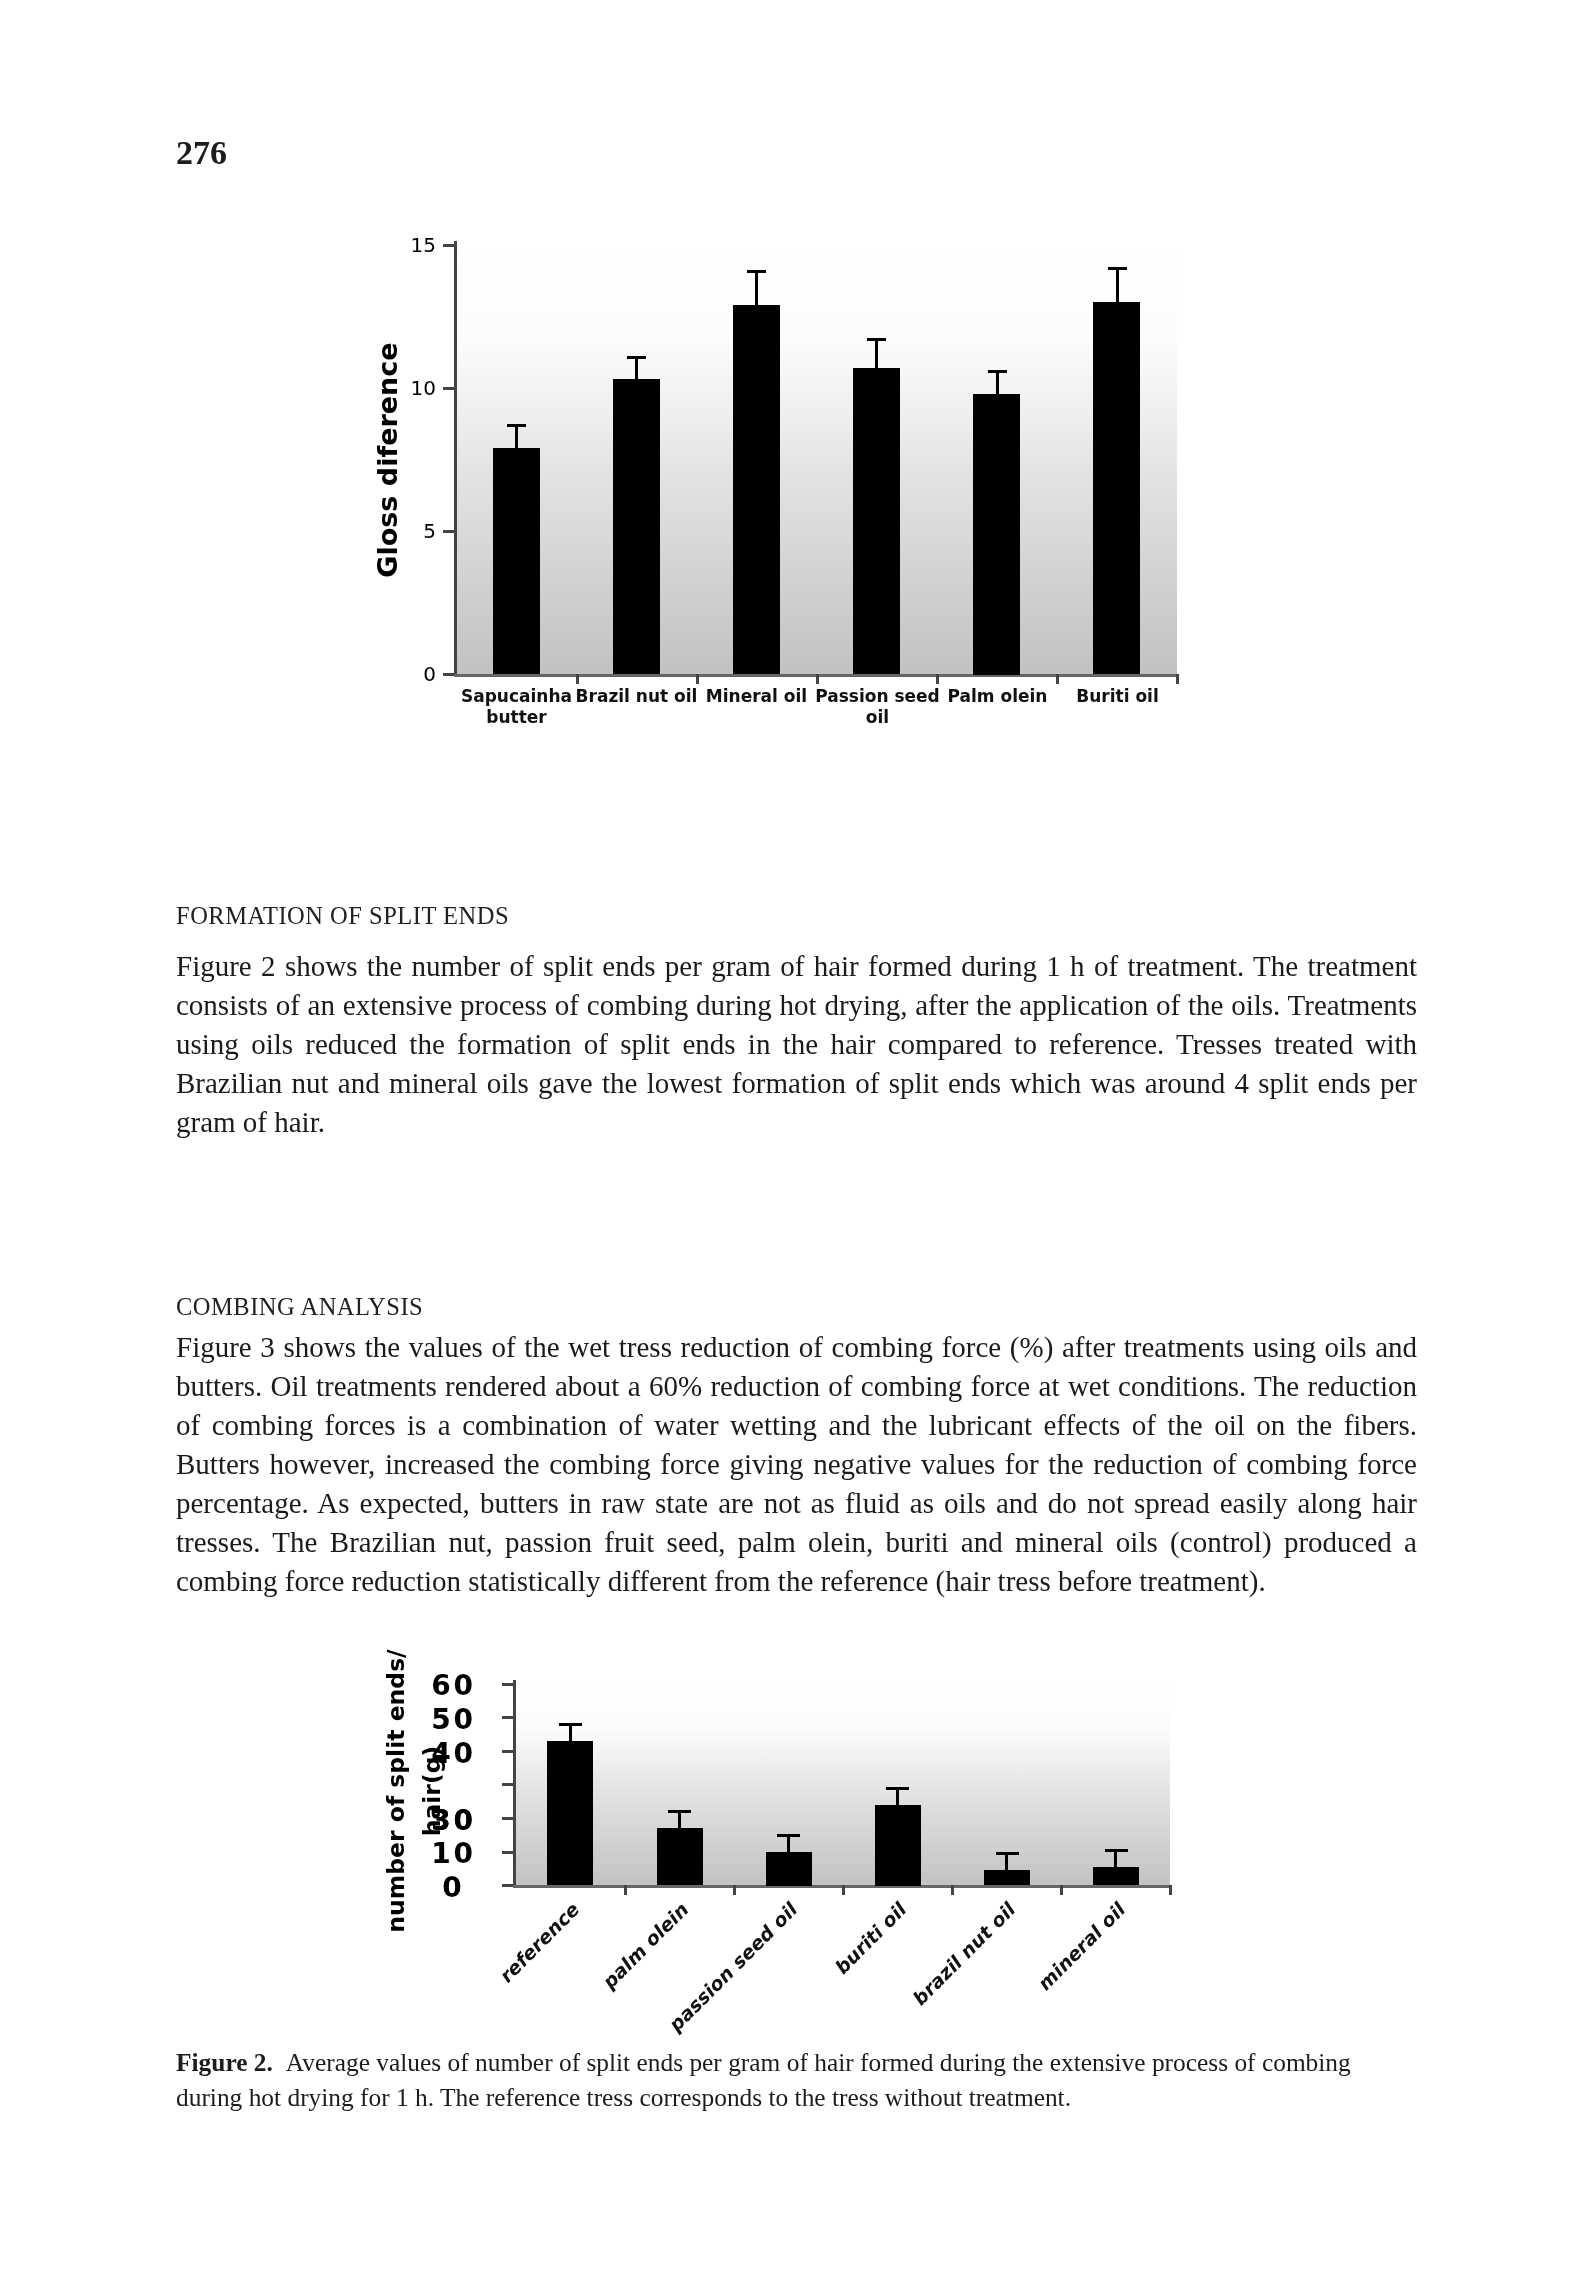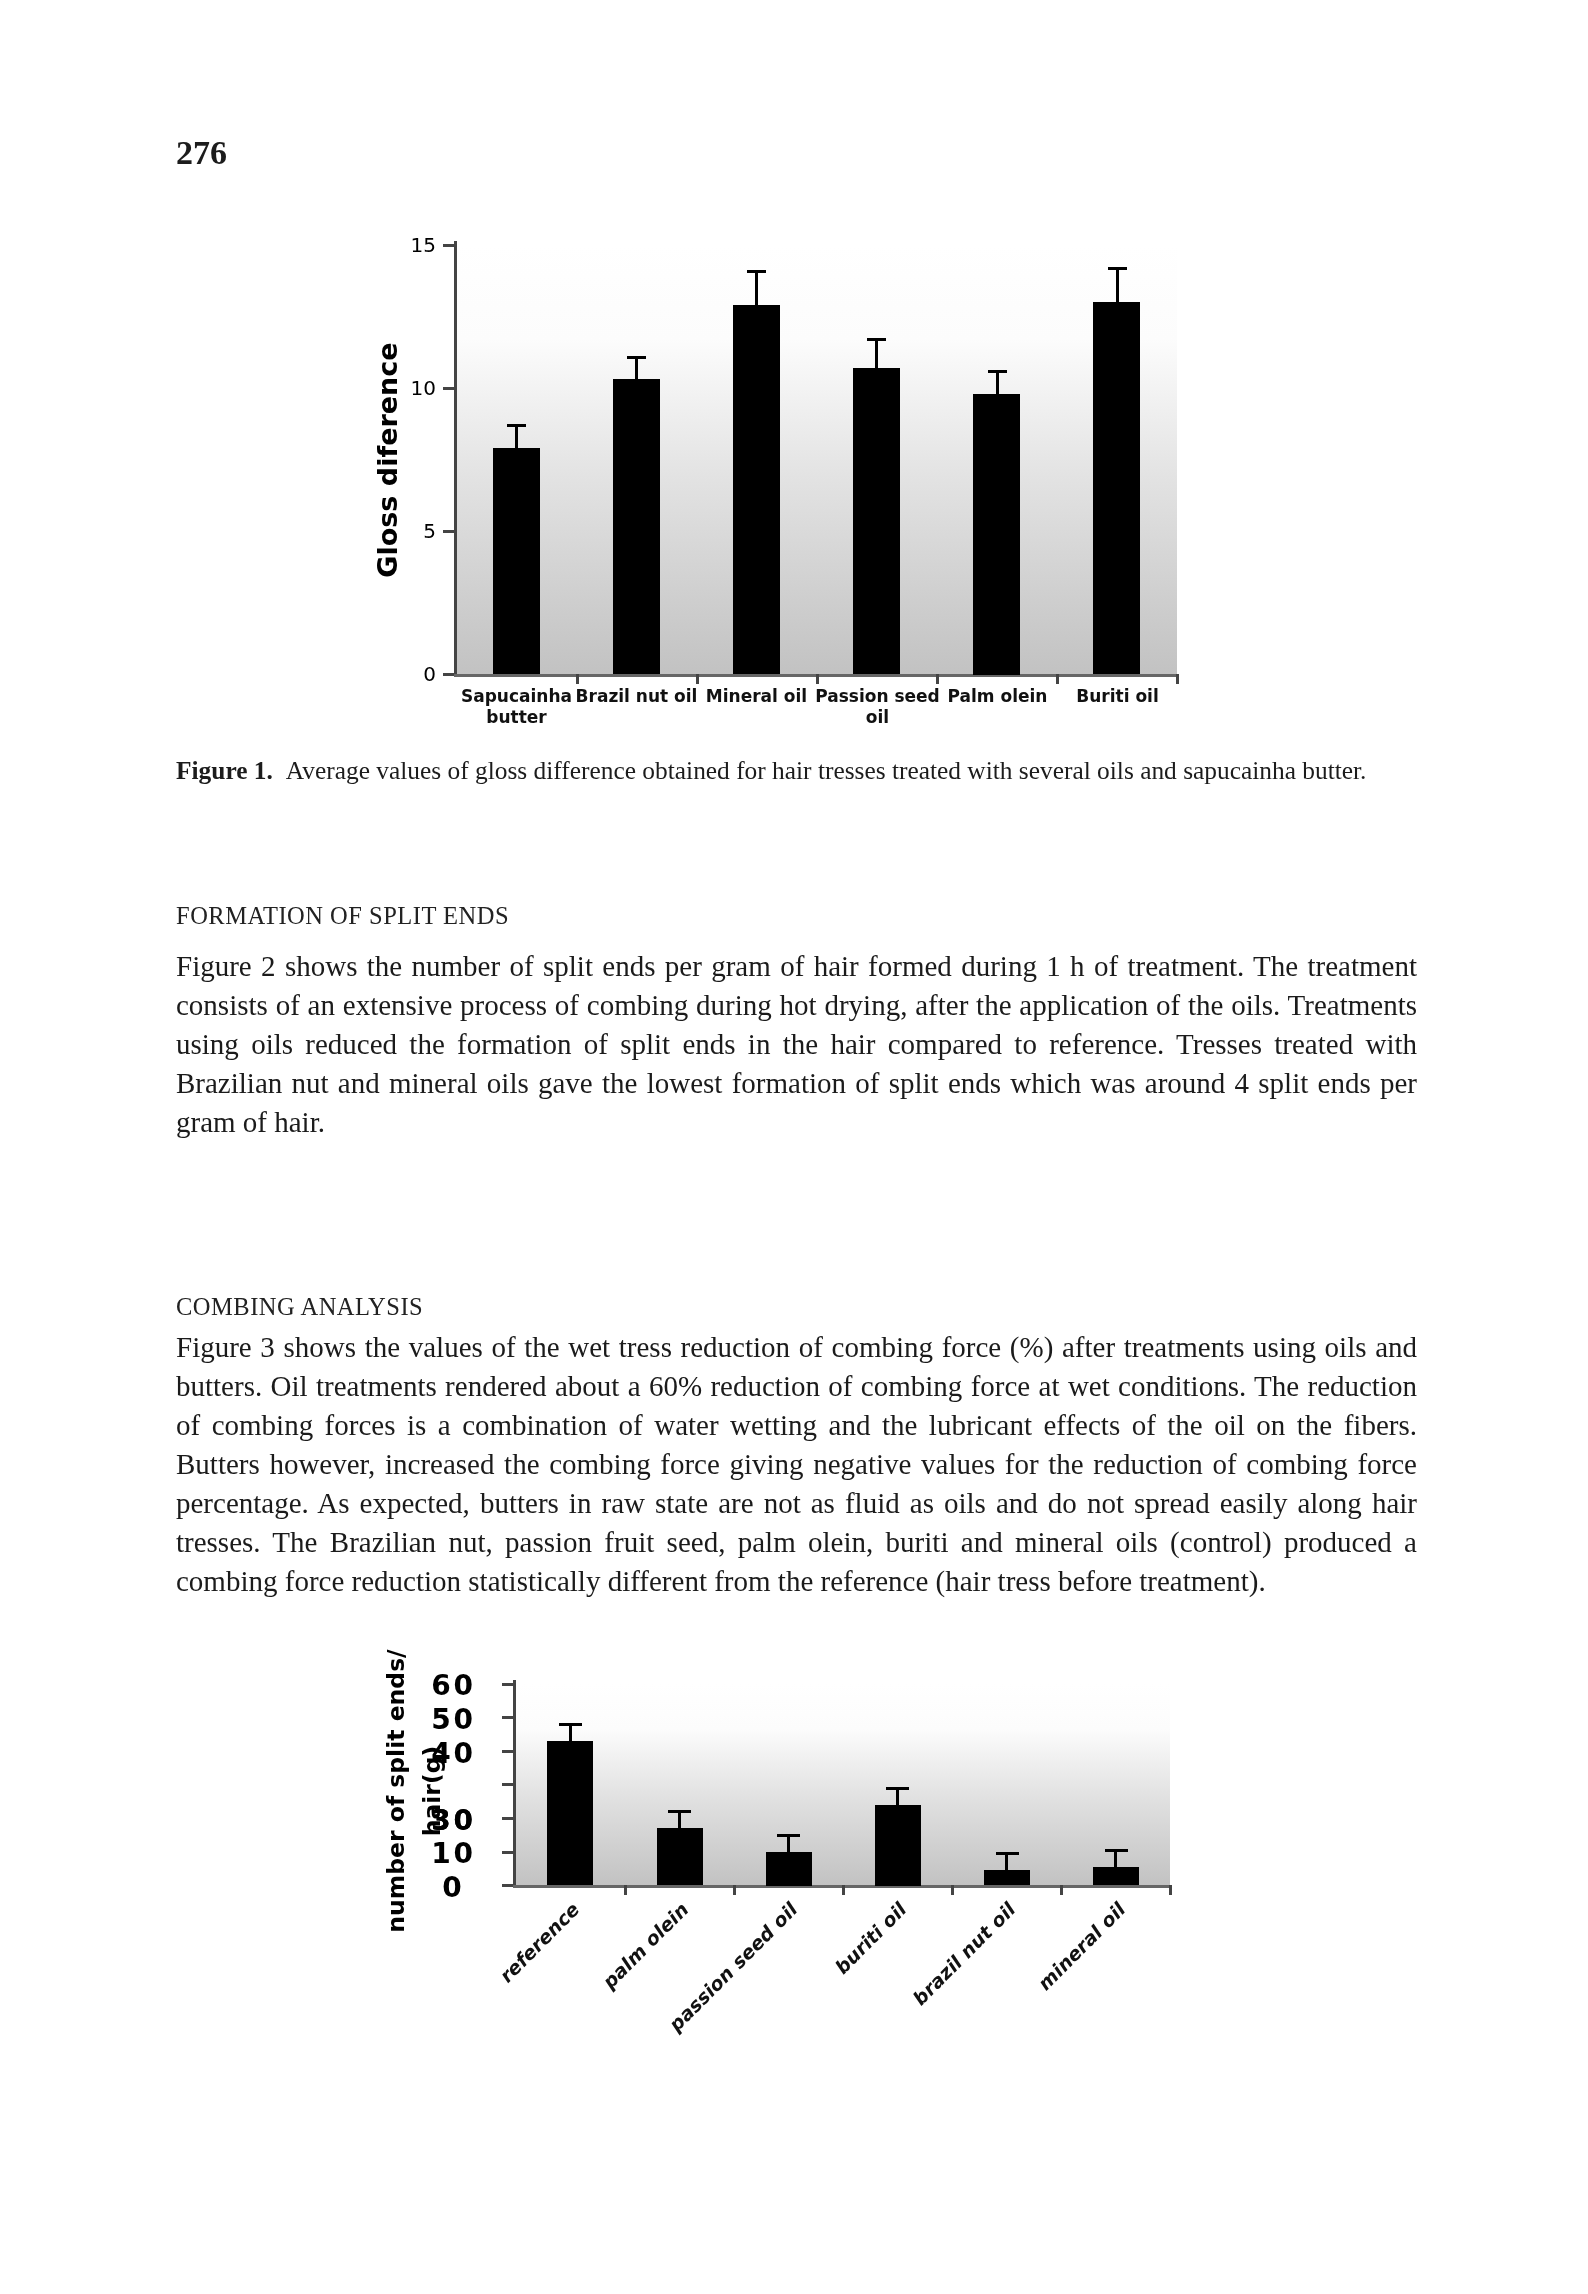--- a/index.html
+++ b/index.html
@@ -133,25 +133,25 @@
       <div class="errcap" style="left: 996px; top: 1852px; width: 22.6px; height: 2.8px;"></div>
       <div class="rotlab" style="left: 722px; top: 1898px; width: 282px;">brazil nut oil</div>
       <div class="bar" style="left: 1093px; top: 1867px; width: 46px; height: 18px;"></div>
       <div class="errstem" style="left: 1114px; top: 1850px; width: 2.8px; height: 17px;"></div>
       <div class="errcap" style="left: 1105px; top: 1849px; width: 22.6px; height: 2.8px;"></div>
       <div class="rotlab" style="left: 832px; top: 1898px; width: 282px;">mineral oil</div>
       <div class="ylab" style="left: 179px; top: 1774px; width: 433px; height: 34px; font-size: 23.5px; line-height: 34px;">number of split ends/</div>
       <div class="ylab" style="left: 215px; top: 1774px; width: 433px; height: 34px; font-size: 23.5px; line-height: 34px;">hair(g)</div>
     </div>
 
-  <div class="caption cap1">
-    <span class="figlab">Figure 1.</span><span>Average values of gloss difference obtained for hair tresses treated with several oils and sapucainha butter.</span>
-  </div>
 
   <h3 class="sechead h1pos">FORMATION OF SPLIT ENDS</h3>
   <p class="bodytext p1pos">Figure 2 shows the number of split ends per gram of hair formed during 1 h of treatment. The treatment consists of an extensive process of combing during hot drying, after the application of the oils. Treatments using oils reduced the formation of split ends in the hair compared to reference. Tresses treated with Brazilian nut and mineral oils gave the lowest formation of split ends which was around 4 split ends per gram of hair.</p>
 
   <h3 class="sechead h2pos">COMBING ANALYSIS</h3>
   <p class="bodytext p2pos">Figure 3 shows the values of the wet tress reduction of combing force (%) after treatments using oils and butters. Oil treatments rendered about a 60% reduction of combing force at wet conditions. The reduction of combing forces is a combination of water wetting and the lubricant effects of the oil on the fibers. Butters however, increased the combing force giving negative values for the reduction of combing force percentage. As expected, butters in raw state are not as fluid as oils and do not spread easily along hair tresses. The Brazilian nut, passion fruit seed, palm olein, buriti and mineral oils (control) produced a combing force reduction statistically different from the reference (hair tress before treatment).</p>
 
+  <div class="caption cap2">
+    <span class="figlab">Figure 2.</span><span>Average values of number of split ends per gram of hair formed during the extensive process of combing during hot drying for 1 h. The reference tress corresponds to the tress without treatment.</span>
+  </div>
 
 </div>
 
 
 </body></html>

